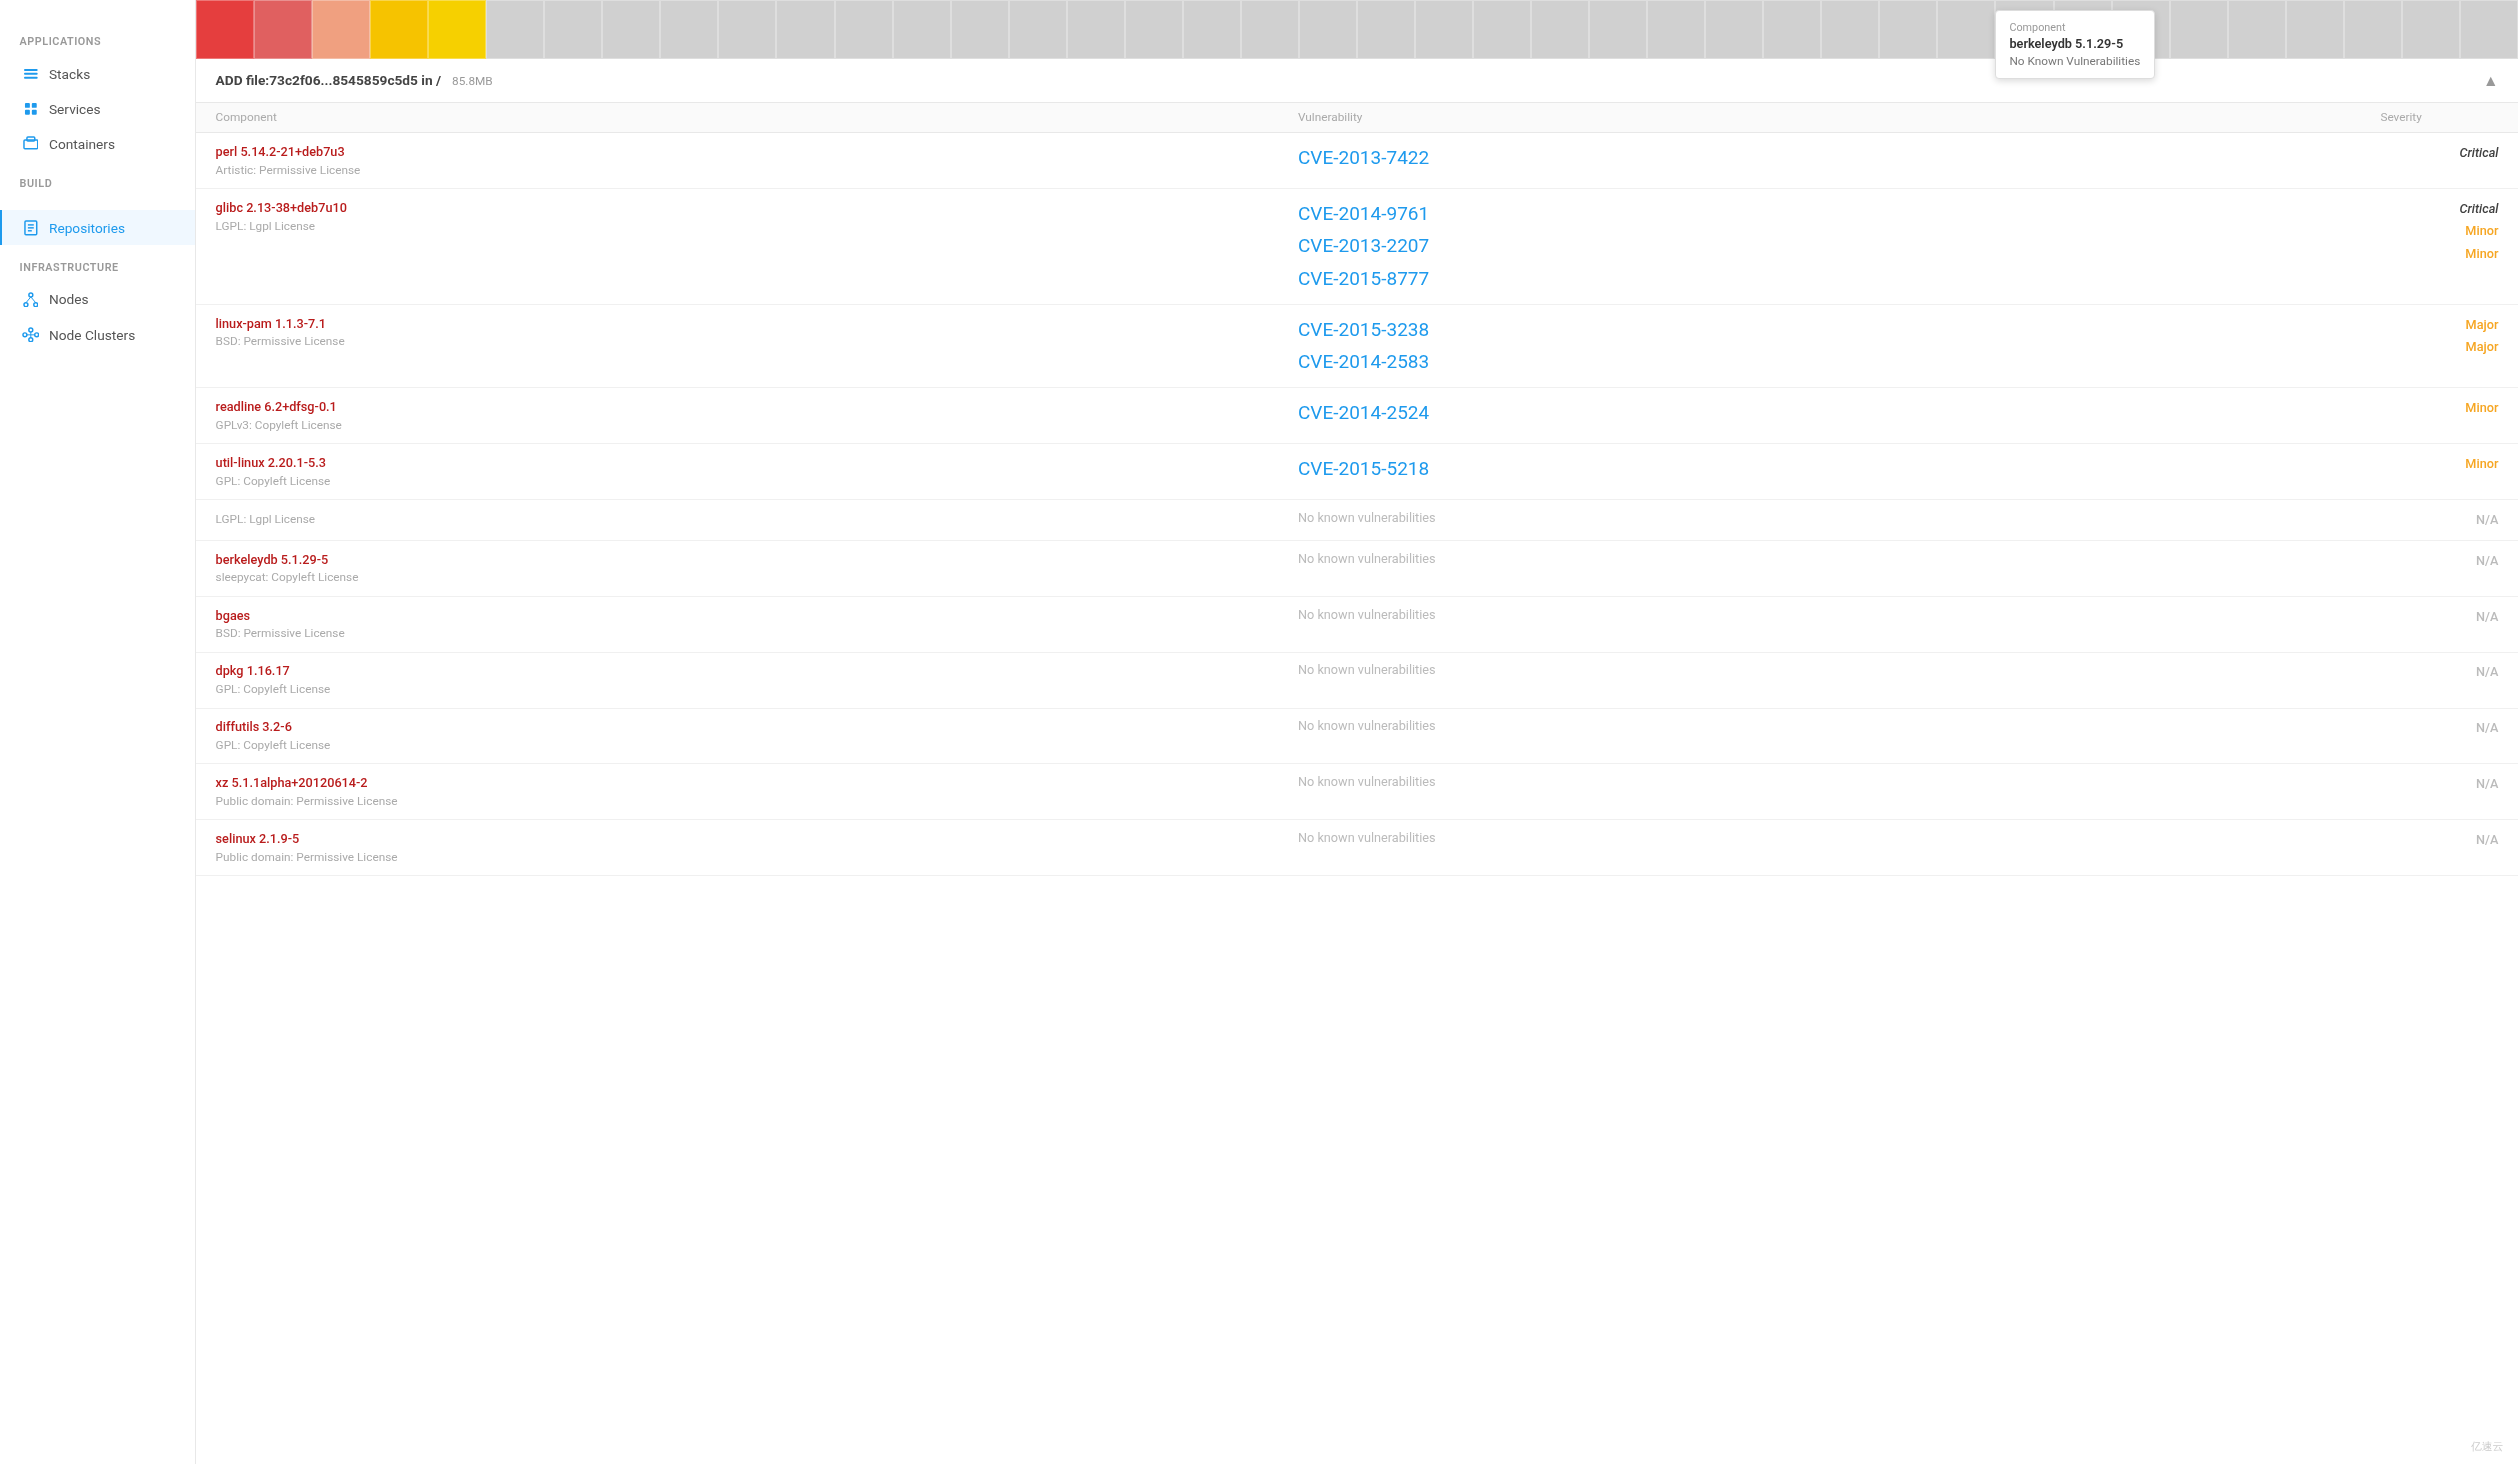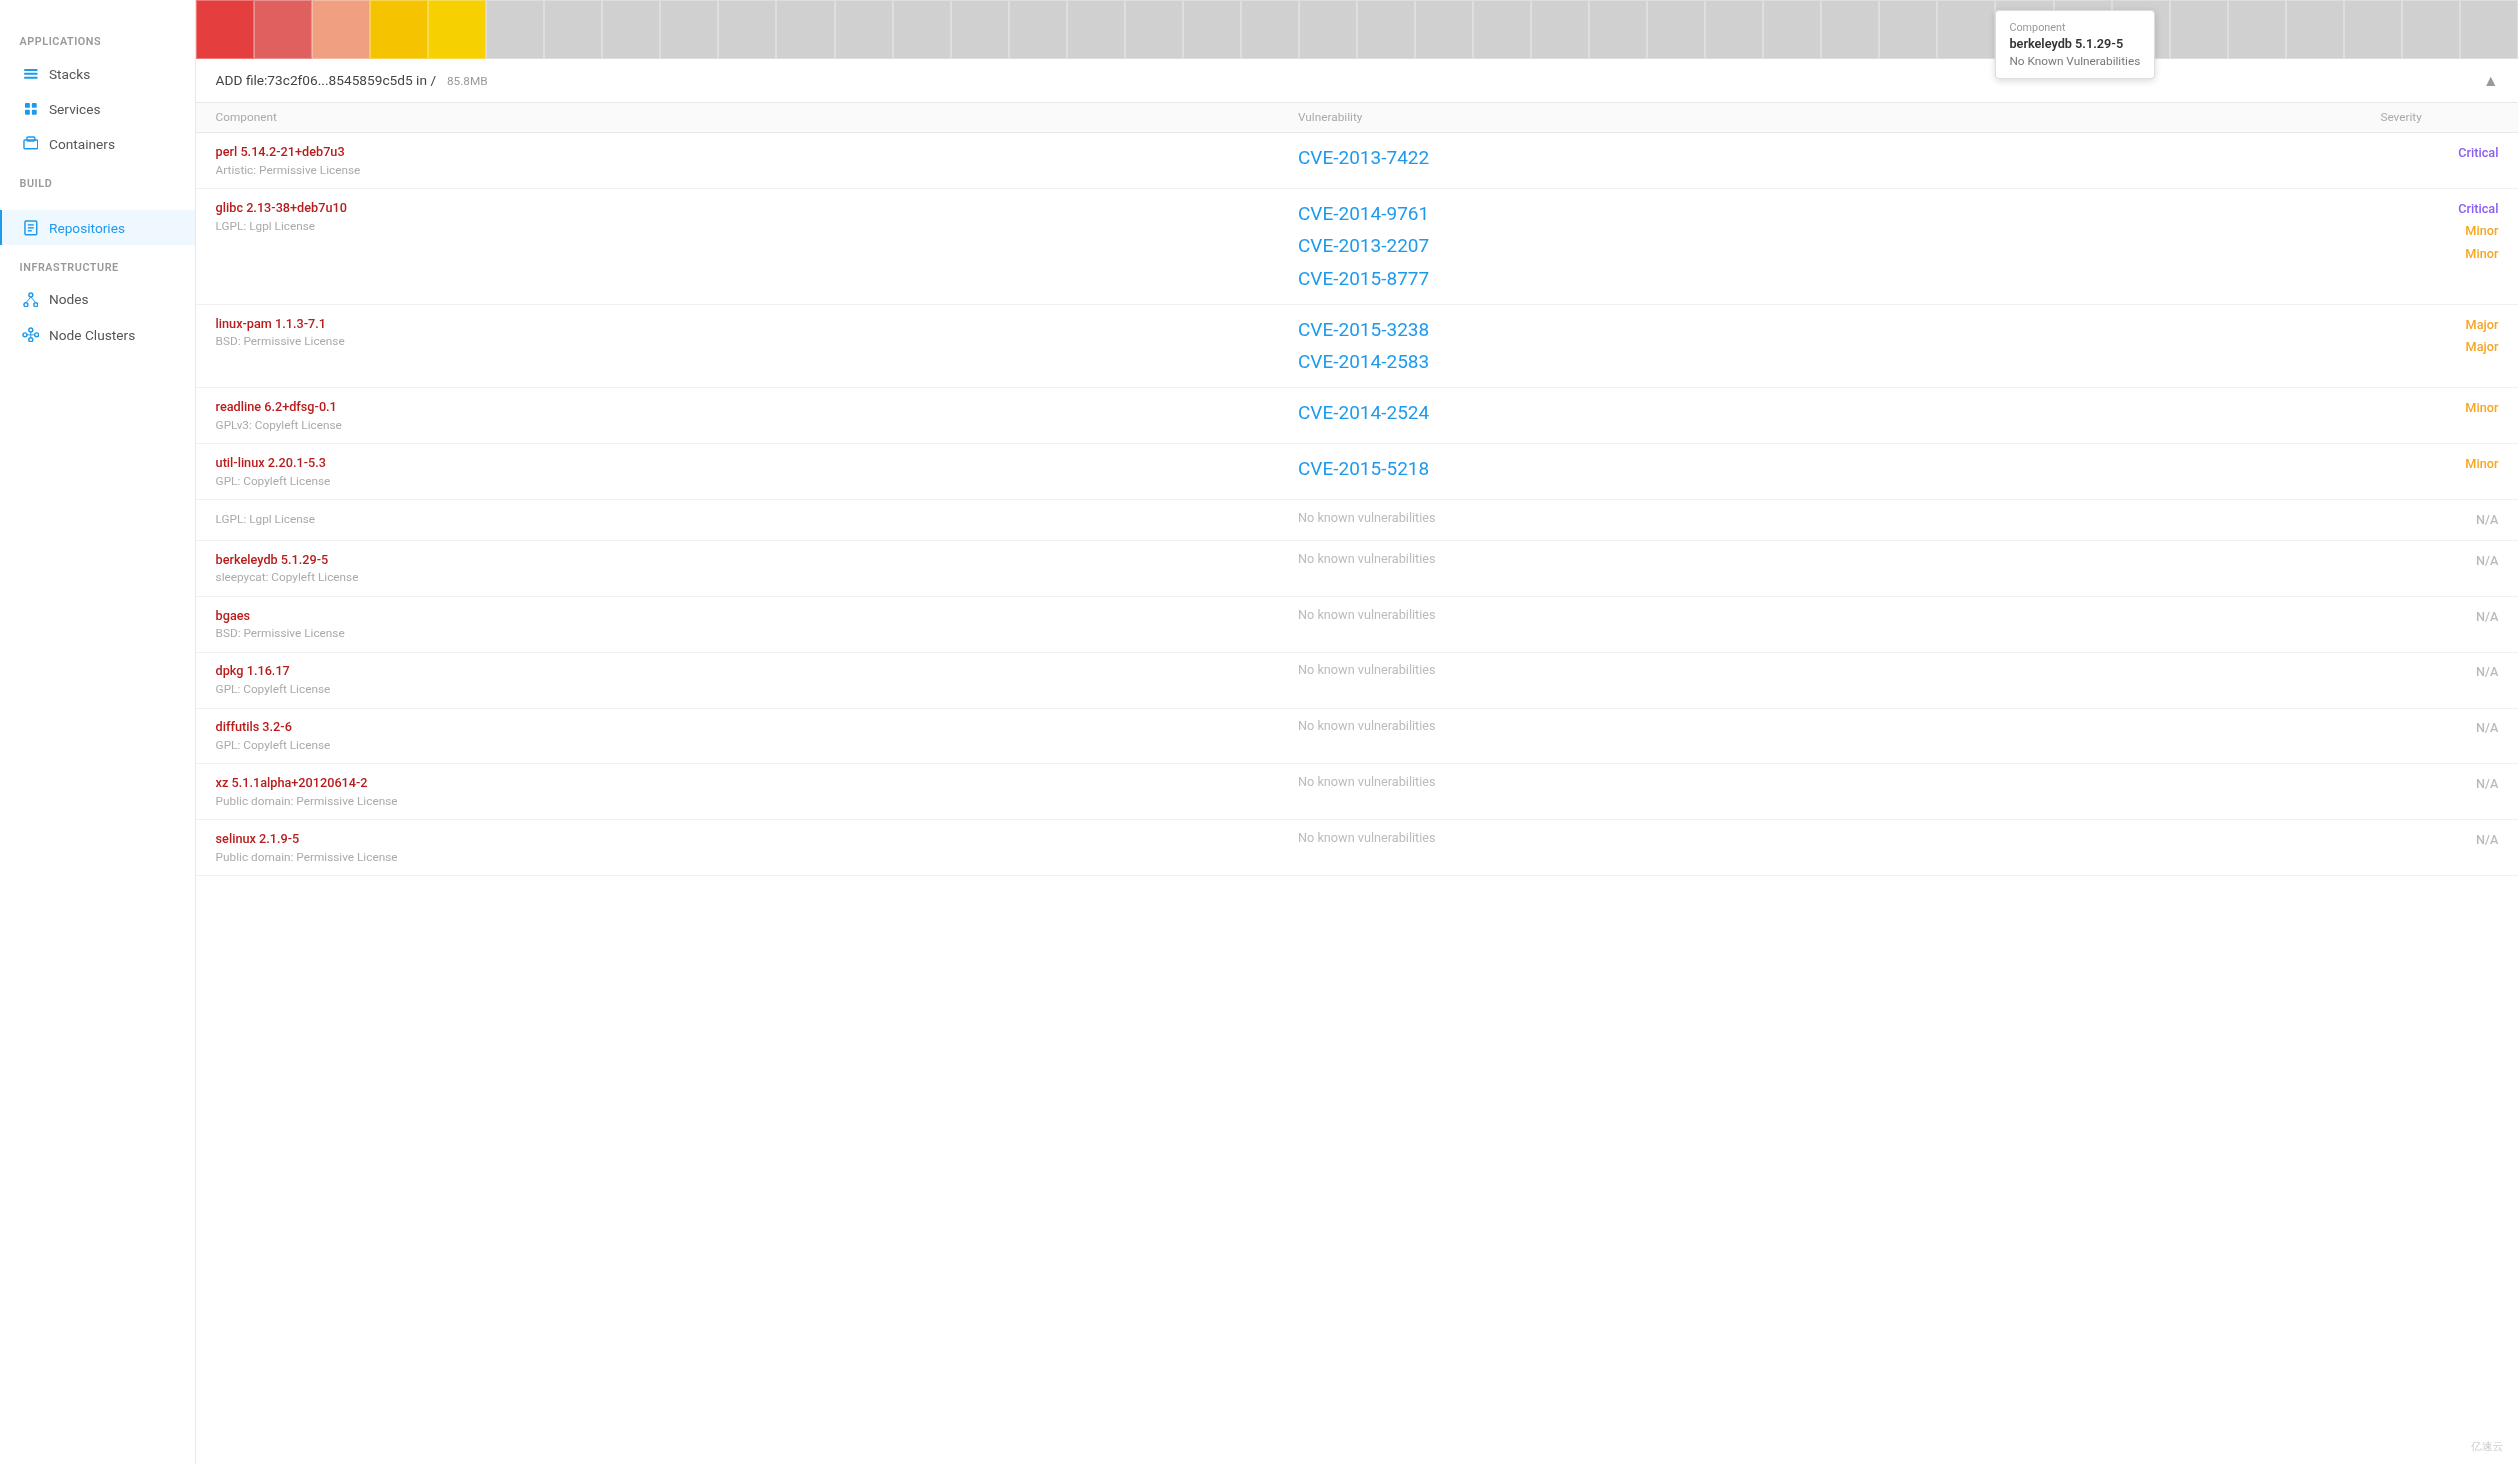--- a/index.html
+++ b/index.html
@@ -110,21 +110,21 @@
       display: flex;
       align-items: center;
       justify-content: space-between;
       padding: 11.8px 19.6px;
       border-bottom: 1px solid #e8e8e8;
       background: #fff;
     }
     .file-title {
       font-size: 13.7px;
       color: #444;
-      font-weight: 400;
+      font-weight: 700;
       margin-top: 15px;
     }
     .file-size {
       font-size: 11.8px;
       color: #999;
       margin-left: 7.8px;
     }
     .collapse-icon {
       color: #999;
       cursor: pointer;
@@ -187,21 +187,21 @@
       display: flex;
       flex-direction: column;
       gap: 2px;
       text-align: right;
     }
     .severity-badge {
       font-size: 12.7px;
       font-weight: 500;
       line-height: 1.6;
     }
-    .severity-critical { color: #8b5cf6; }
+    .severity-critical { color: #404040; font-style: italic; }
     .severity-major { color: #f6a623; }
     .severity-minor { color: #f6a623; }
     .severity-na { color: #bbb; }
 
     
     .footer-watermark {
       position: fixed;
       bottom: 9.8px;
       right: 14.7px;
       font-size: 10.8px;

